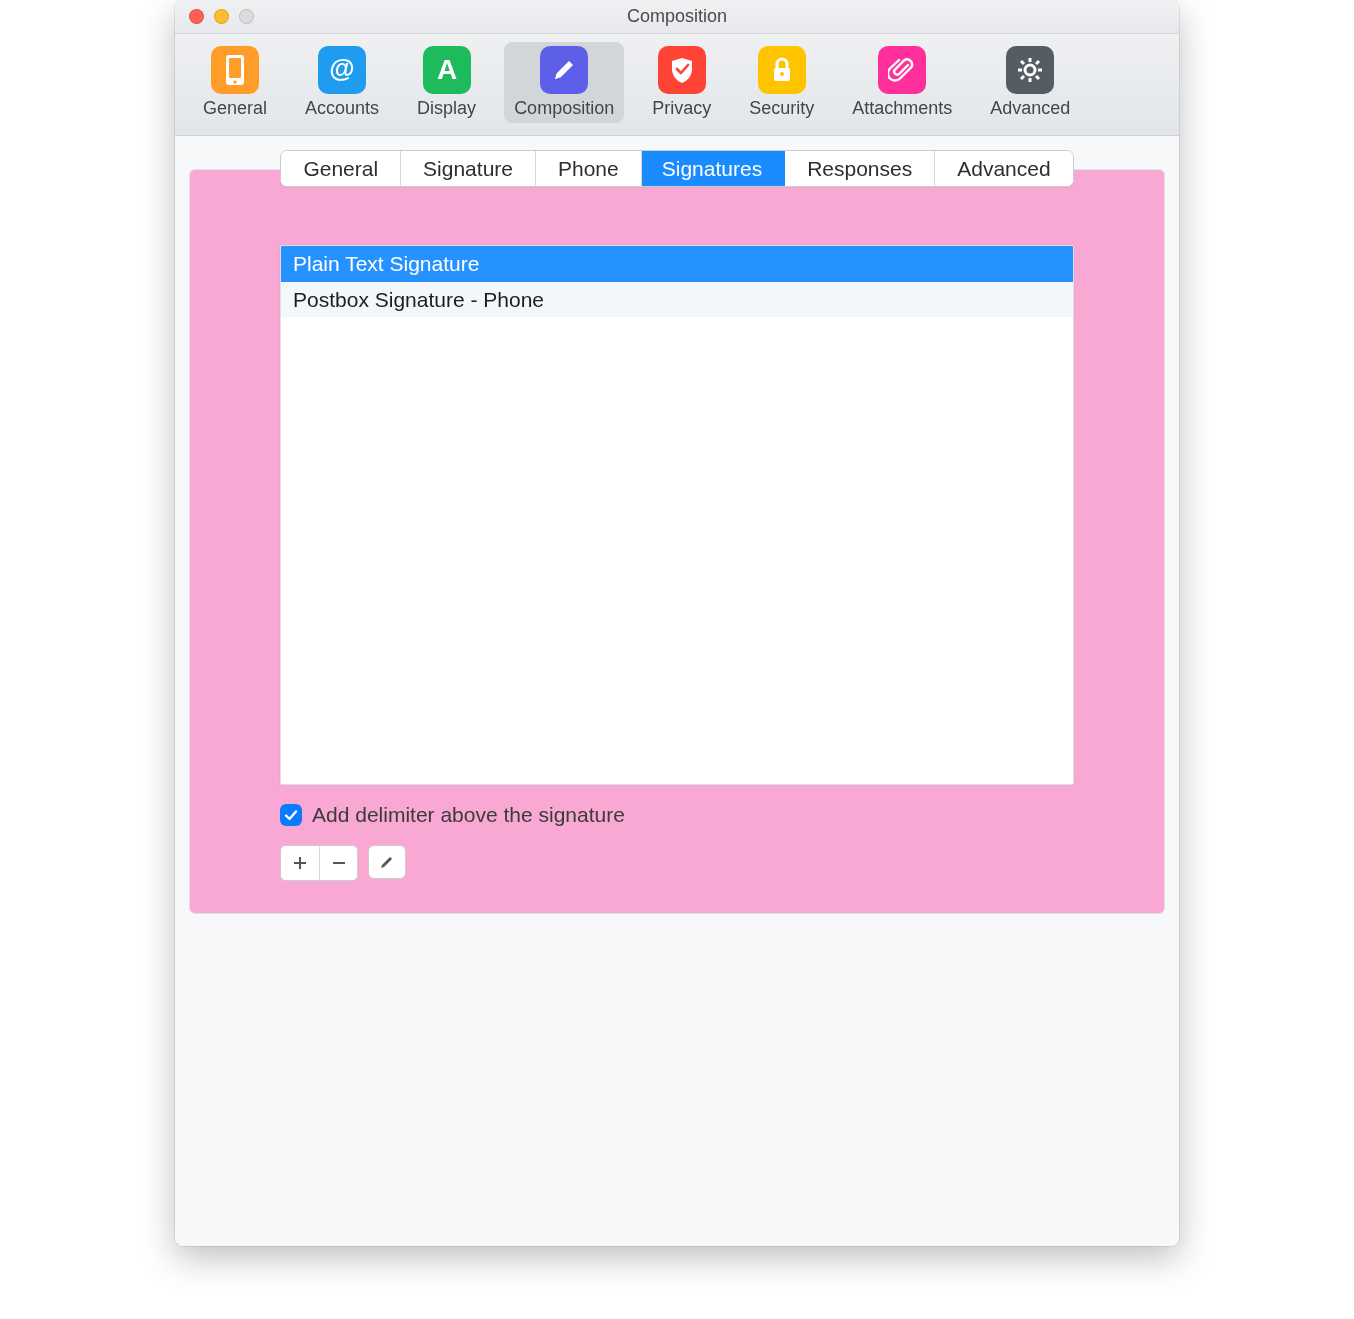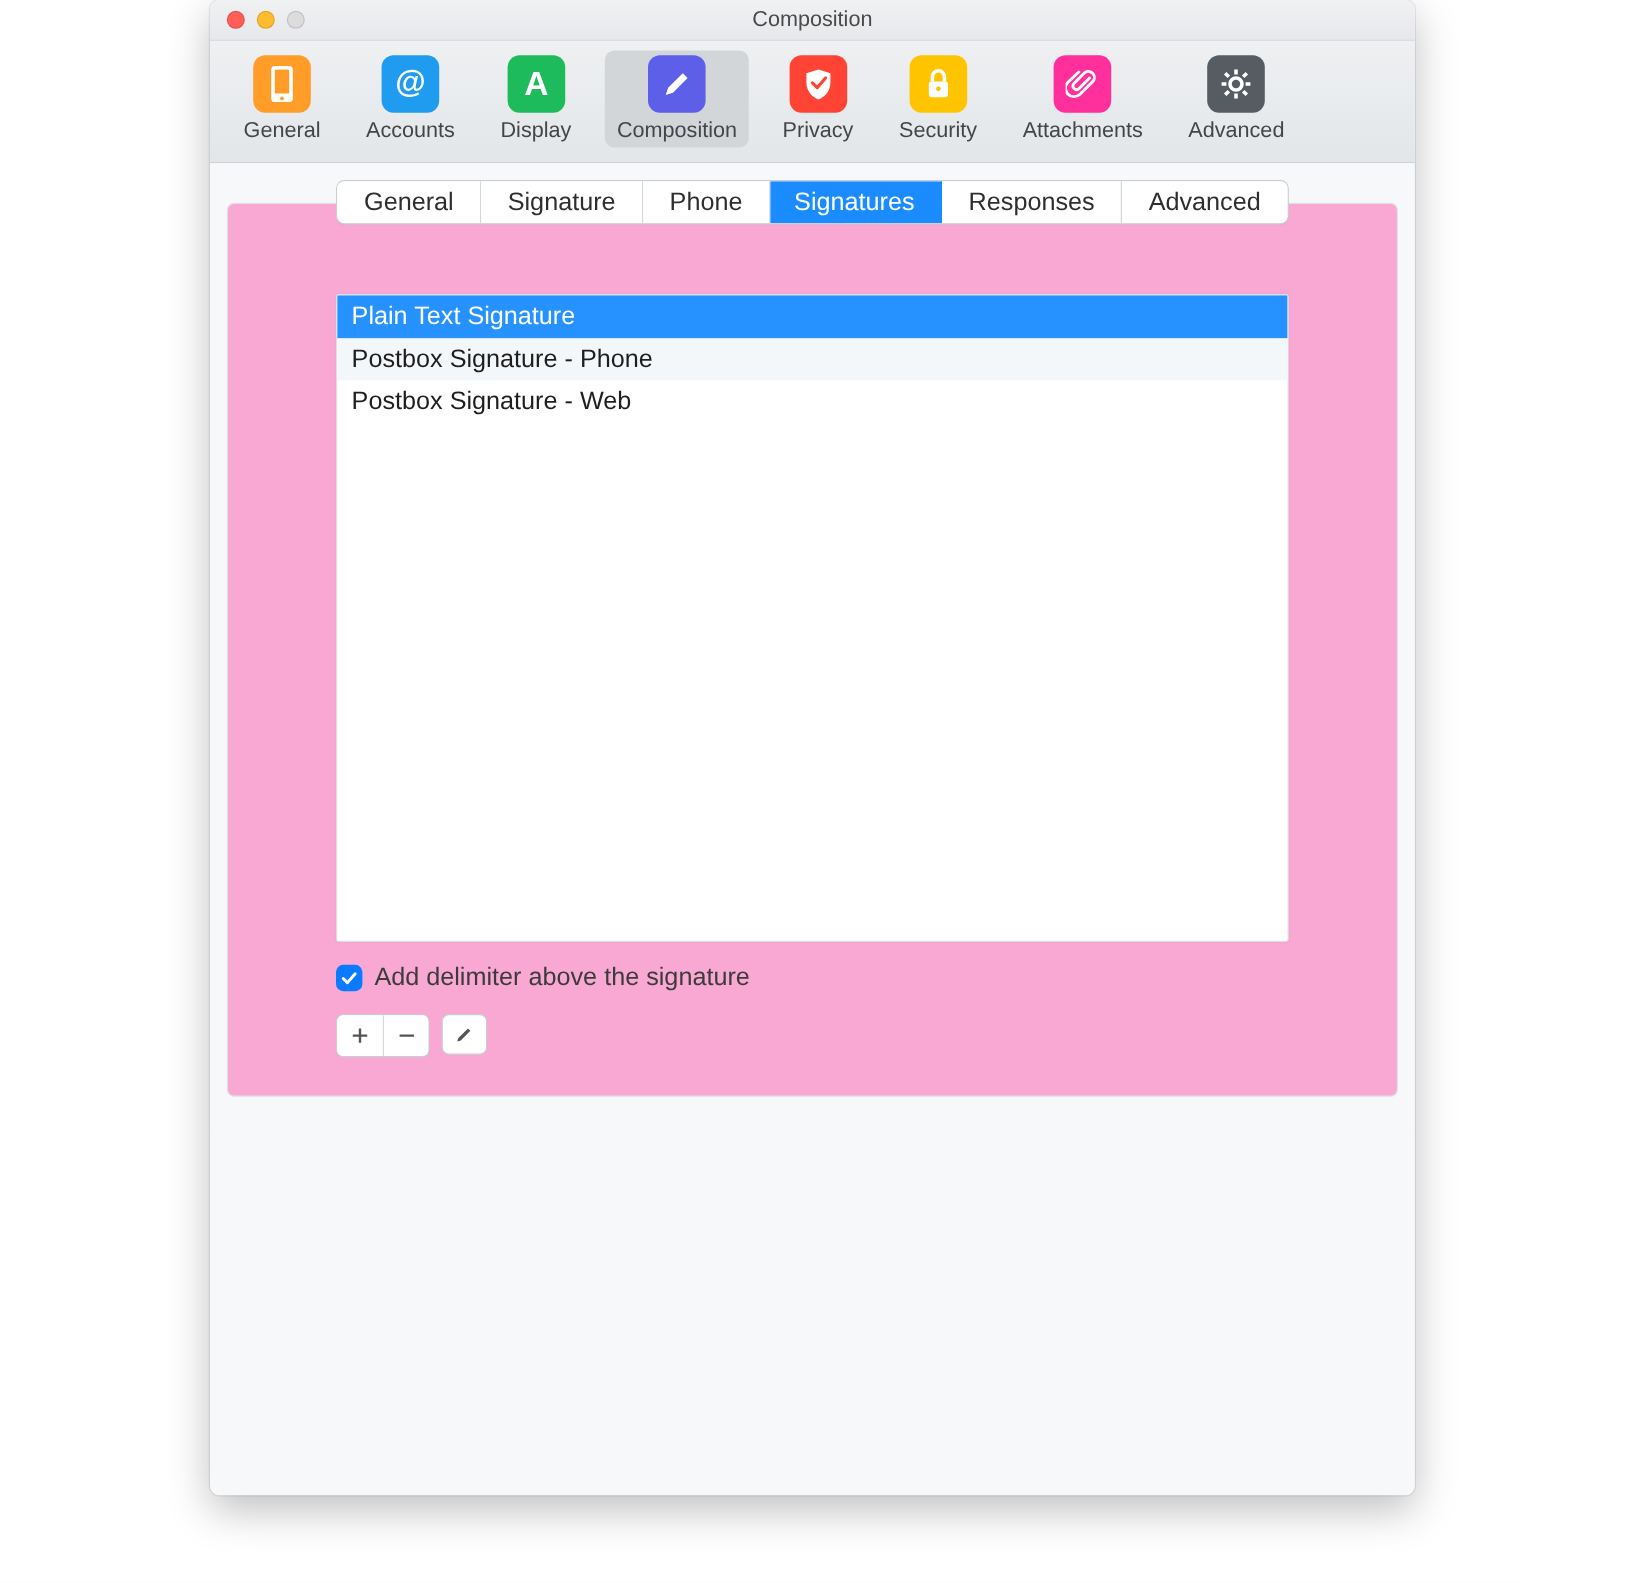--- a/index.html
+++ b/index.html
@@ -310,21 +310,20 @@
         <div class="seg">
             <span>Advanced</span>
           </div>
       </div>
     </div>
 
     <div class="panel">
       <div class="listbox">
         <div class="list-row selected"><span>Plain Text Signature</span></div>
         <div class="list-row alt"><span>Postbox Signature - Phone</span></div>
-        <div class="list-row"><span>Postbox Signature - Web</span></div>
       </div>
 
       <div class="checkbox-row">
         <div class="checkbox">
           <svg width="16" height="16" viewBox="0 0 16 16">
               <path d="M3 8.5 L6.5 12 L13 4.5" stroke="#fff" stroke-width="2.4" fill="none" stroke-linecap="round" stroke-linejoin="round"></path>
             </svg>
         </div>
         <span class="checkbox-label">Add delimiter above the signature</span>
       </div>

